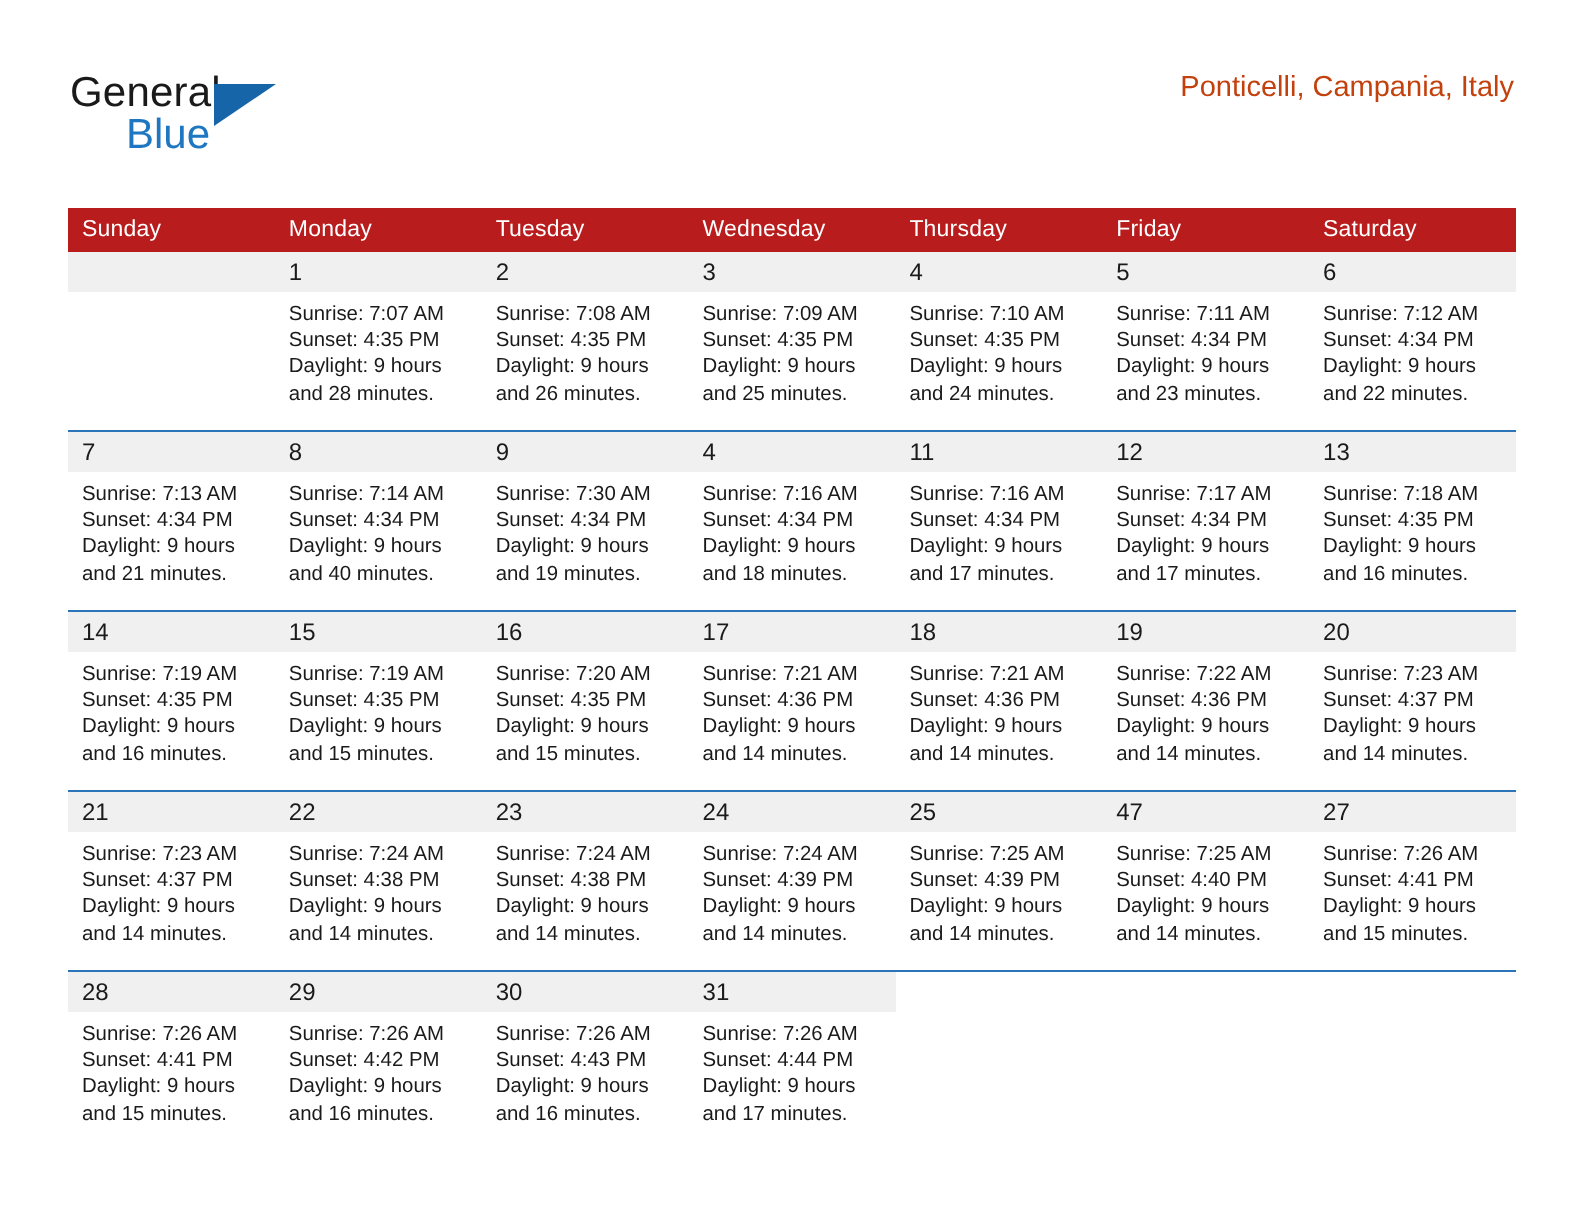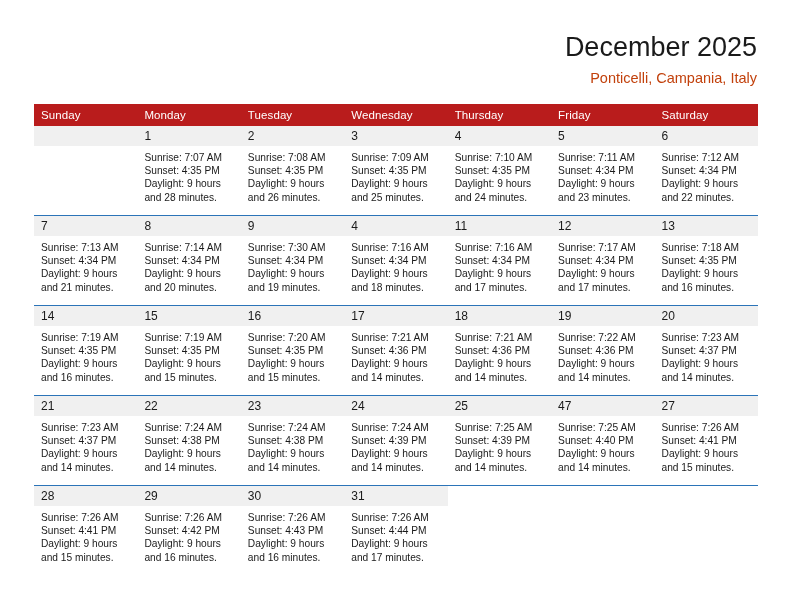--- a/index.html
+++ b/index.html
@@ -142,23 +142,27 @@
     white-space: nowrap;
   }
 </style>
 </head>
 <body>
 
 <div class="page">
 
   <div class="header">
 
+    <div class="brand">
+      <span class="brand-general">General</span>
+      <span class="brand-flag"></span>
+      <span class="brand-blue">Blue</span>
+    </div>
 
     <div class="title-wrap">
-      <div class="cal-title">December 2025</div>
       <div class="cal-subtitle">Ponticelli, Campania, Italy</div>
     </div>
 
   </div>
 
   <table class="calendar">
     <thead>
       <tr>
         <th>Sunday</th>
         <th>Monday</th>
@@ -255,21 +259,21 @@
               </div>
             </div>
           </td>
           <td>
             <div class="cell-inner">
               <div class="daynum">8</div>
               <div class="info">
                 <div>Sunrise: 7:14 AM</div>
                 <div>Sunset: 4:34 PM</div>
                 <div>Daylight: 9 hours</div>
-                <div>and 20 minutes.</div>
+                <div>and 40 minutes.</div>
               </div>
             </div>
           </td>
           <td>
             <div class="cell-inner">
               <div class="daynum">9</div>
               <div class="info">
                 <div>Sunrise: 7:30 AM</div>
                 <div>Sunset: 4:34 PM</div>
                 <div>Daylight: 9 hours</div>

